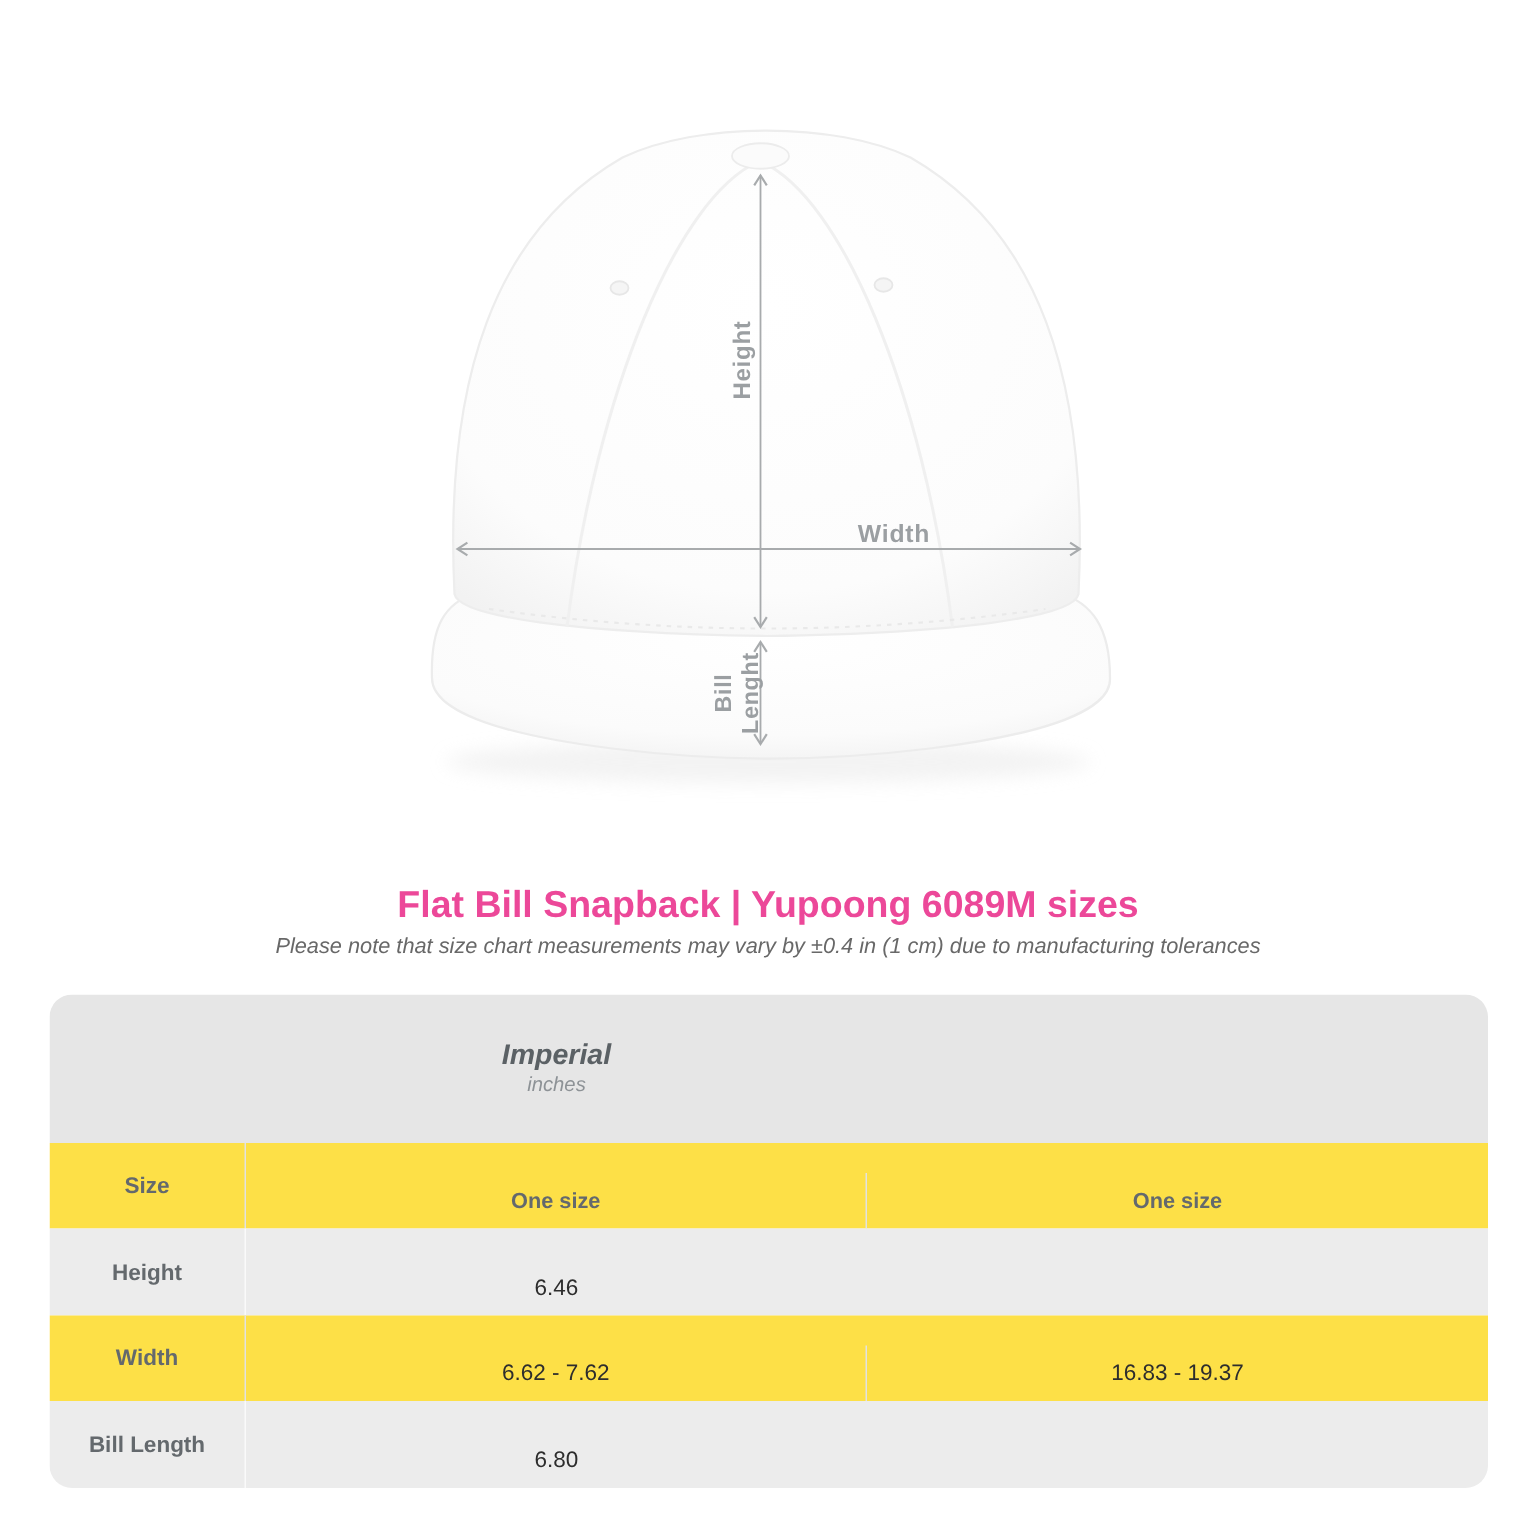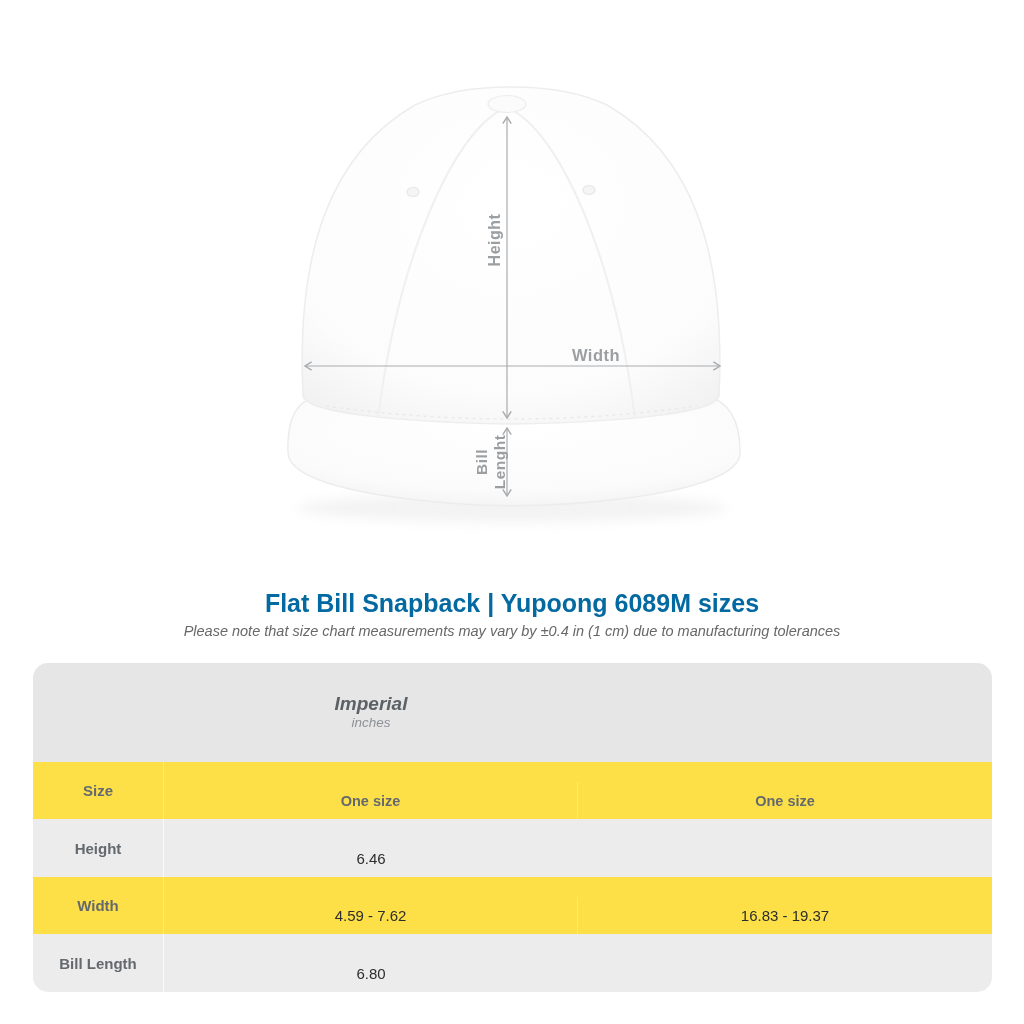--- a/index.html
+++ b/index.html
@@ -7,21 +7,21 @@
        font-family:"Liberation Sans",sans-serif;-webkit-font-smoothing:antialiased;}
 
   .stage{position:absolute;left:0;top:0;width:1024px;height:1024px;}
 
   
   .hat-svg{position:absolute;left:0;top:0;width:1024px;height:560px;}
   .dim-label{font-family:"Liberation Sans",sans-serif;font-weight:bold;letter-spacing:.5px;}
 
   
   .title{position:absolute;left:0;top:589px;width:1024px;text-align:center;
-         font-size:25px;font-weight:bold;color:#0369a1;}
+         font-size:25px;font-weight:bold;color:#ec4899;}
   .subtitle{position:absolute;left:0;top:623px;width:1024px;text-align:center;
          font-size:14.5px;font-style:italic;color:#686868;}
 
   
   .size-table{position:absolute;left:33px;top:663px;width:959px;height:329px;
               border-radius:15px;overflow:hidden;display:flex;flex-direction:column;}
   .thead{height:105px;background:#e6e6e6;display:grid;grid-template-columns:131px 414px 414px;}
   .thead .hcol{display:flex;flex-direction:column;align-items:center;justify-content:center;}
   .hlabel{font-size:19px;font-weight:bold;font-style:italic;color:#5b6165;line-height:21px;}
   .hunit{font-size:13.5px;font-style:italic;color:#8d9296;line-height:17px;}
@@ -116,21 +116,21 @@
       <div class="cell rval onesize">One size</div>
     </div>
 
     <div class="trow gray">
       <div class="cell rlabel">Height</div>
       <div class="cell rval">6.46</div>
     </div>
 
     <div class="trow">
       <div class="cell rlabel">Width</div>
-      <div class="cell rval">4.59 - 7.62</div>
+      <div class="cell rval">6.62 - 7.62</div>
       <div class="cell rval">16.83 - 19.37</div>
     </div>
 
     <div class="trow gray">
       <div class="cell rlabel">Bill Length</div>
       <div class="cell rval">6.80</div>
     </div>
 
   </div>
 </div>

